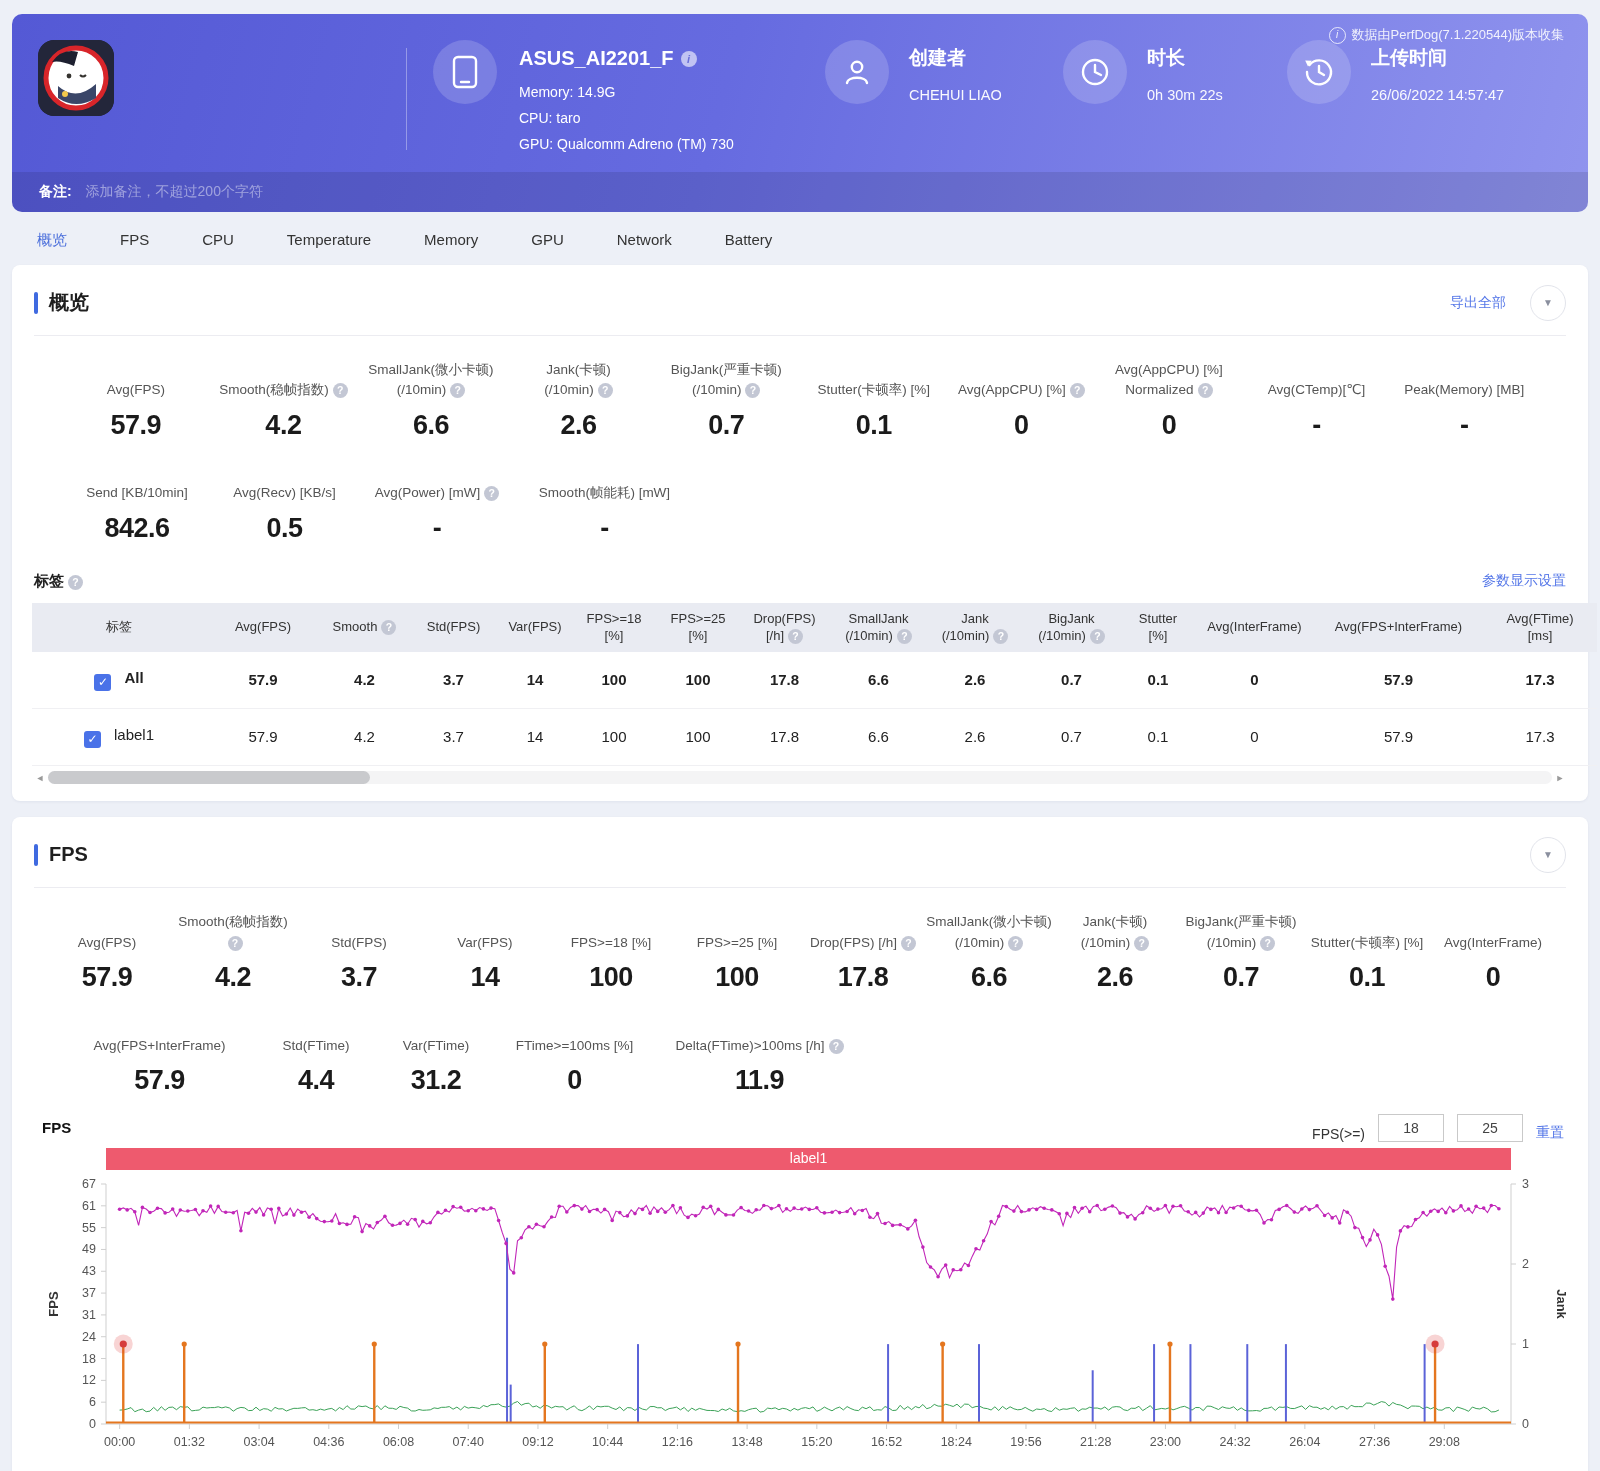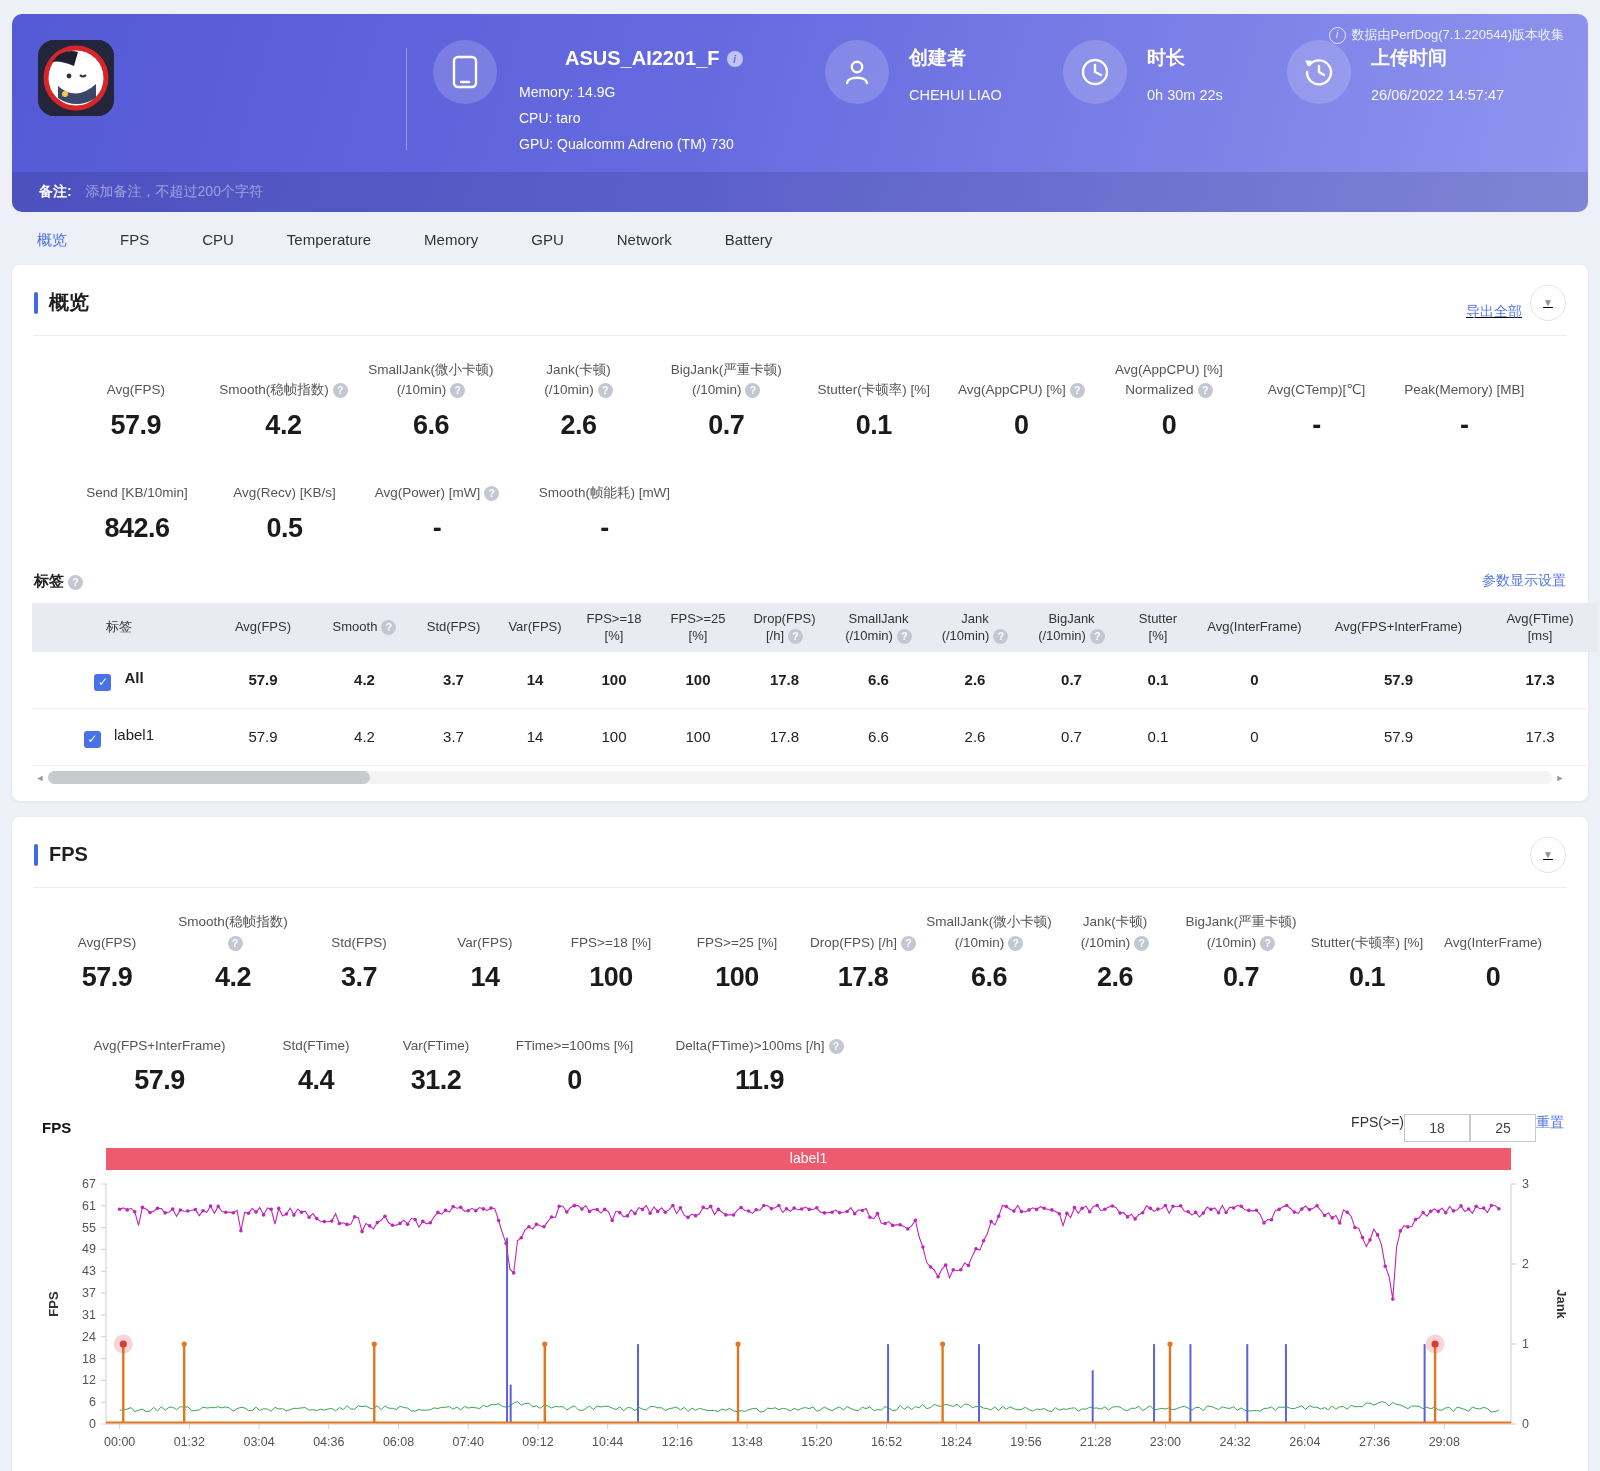--- a/index.html
+++ b/index.html
@@ -13,21 +13,21 @@
   .app-avatar{width:76px;height:76px;border-radius:16px;background:#23263a;flex:none;overflow:hidden;}
   .app-info{margin-left:16px;font-size:13.5px;line-height:1.5;color:rgba(255,255,255,.95);}
   .app-name{font-size:20px;font-weight:bold;margin-bottom:7px;}
   .ver-row{display:flex;align-items:center;gap:6px;}
   .app-package{margin-top:5px;margin-left:-14px;}
   .v-divider{width:1px;background:rgba(255,255,255,.35);align-self:stretch;margin:8px 26px 8px 0;flex:none;}
   .icon-circle{width:64px;height:64px;border-radius:50%;background:rgba(255,255,255,.17);
                display:flex;align-items:center;justify-content:center;flex:none;}
   .device-block{display:flex;width:392px;flex:none;}
   .device-info{margin-left:22px;font-size:14px;line-height:1.85;}
-  .device-name{font-size:20px;font-weight:bold;margin-bottom:3px;margin-left:46px;}
+  .device-name{font-size:20px;font-weight:bold;margin-bottom:3px;}
   .i-badge{display:inline-block;width:16px;height:16px;border-radius:50%;background:rgba(255,255,255,.6);
            color:#6a6fd8;font-size:11px;text-align:center;line-height:16px;margin-left:7px;
            font-style:italic;font-weight:bold;vertical-align:2px;}
   .meta-block{display:flex;flex:none;}
   .meta-creator{width:238px}.meta-duration{width:224px}
   .meta-text{margin-left:20px;}
   .meta-title{font-size:19px;font-weight:bold;margin:5px 0 16px;}
   .meta-value{font-size:14.5px;color:rgba(255,255,255,.95);}
   .collect-info{position:absolute;top:12px;right:24px;font-size:13px;color:rgba(255,255,255,.88);
                 display:flex;align-items:center;gap:6px;}
@@ -41,21 +41,21 @@
   .tabs{display:flex;padding:19px 14px 15px 37px;}
   .tab{font-size:15px;color:#333;margin-right:53px;cursor:pointer;}
   .tab.active{color:#4a6edb;}
 
   
   .card{background:#fff;border-radius:8px;margin:0 12px 16px;padding:16px 20px 14px;
         box-shadow:0 1px 3px rgba(25,35,80,.06);position:relative;}
   .card-head{display:flex;align-items:center;justify-content:space-between;padding:4px 2px 14px;}
   .card-title{display:flex;align-items:center;font-size:20px;font-weight:bold;color:#1f1f1f;}
   .title-bar{width:4px;height:22px;background:#3f6ae0;border-radius:2px;margin-right:11px;}
-  .head-right{display:flex;align-items:flex-end;gap:8px;text-decoration:underline;}
+  .head-right{display:flex;align-items:center;gap:24px;}
   .link{color:#5577e8;font-size:14px;cursor:pointer;}
   .collapse-btn{width:34px;height:34px;border-radius:50%;border:1px solid #e2e4eb;background:#fff;
                 display:flex;align-items:center;justify-content:center;color:#8a8f9e;font-size:10px;cursor:pointer;}
   .card-divider{height:1px;background:#ececf1;margin:0 2px;}
 
   
   .metrics{display:flex;padding:24px 30px 2px;}
   .metric{flex:1;text-align:center;}
   .metric.fixedw{flex:none;}
   .m-label{font-size:13.5px;color:#555;line-height:1.5;min-height:41px;display:flex;
@@ -75,21 +75,21 @@
   .checkbox{width:17px;height:17px;border-radius:3px;background:#4a72e8;display:inline-block;color:#fff;
             font-size:12px;line-height:17px;text-align:center;vertical-align:-3px;margin-right:13px;cursor:pointer;}
   .hscroll{display:flex;align-items:center;margin-top:3px;height:18px;}
   .hs-arrow{color:#9a9a9a;font-size:9px;width:16px;text-align:center;cursor:pointer;}
   .hs-track{flex:1;height:13px;background:#f4f4f5;border-radius:7px;position:relative;}
   .hs-thumb{position:absolute;left:0;top:0;height:13px;width:322px;background:#c9cacd;border-radius:7px;cursor:pointer;}
 
   
   .chart-head{display:flex;justify-content:space-between;align-items:center;padding:16px 4px 4px 10px;}
   .chart-title{font-weight:bold;font-size:15px;color:#111;}
-  .chart-controls{display:flex;align-items:flex-start;font-size:14px;color:#333;}
+  .chart-controls{display:flex;align-items:flex-end;gap:13px;font-size:14px;color:#333;}
   .fps-input{width:60px;height:24px;border:1px solid #c9c9c9;text-align:center;font-size:14px;color:#444;
              font-family:"Liberation Sans",sans-serif;}
   .chart-wrap{position:relative;}
 </style>
 </head>
 <body>
 
 <div class="page">
 
   <header class="hero">

